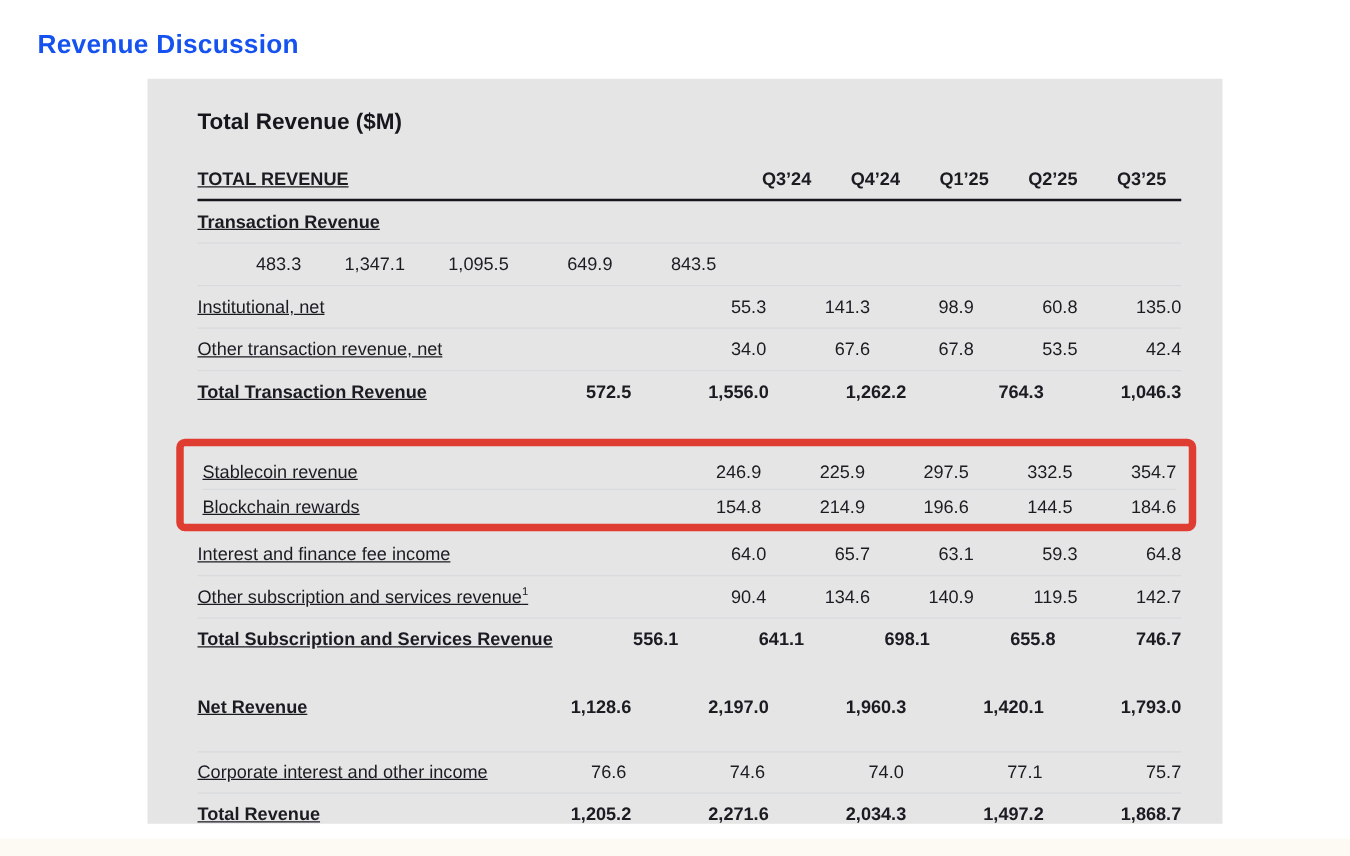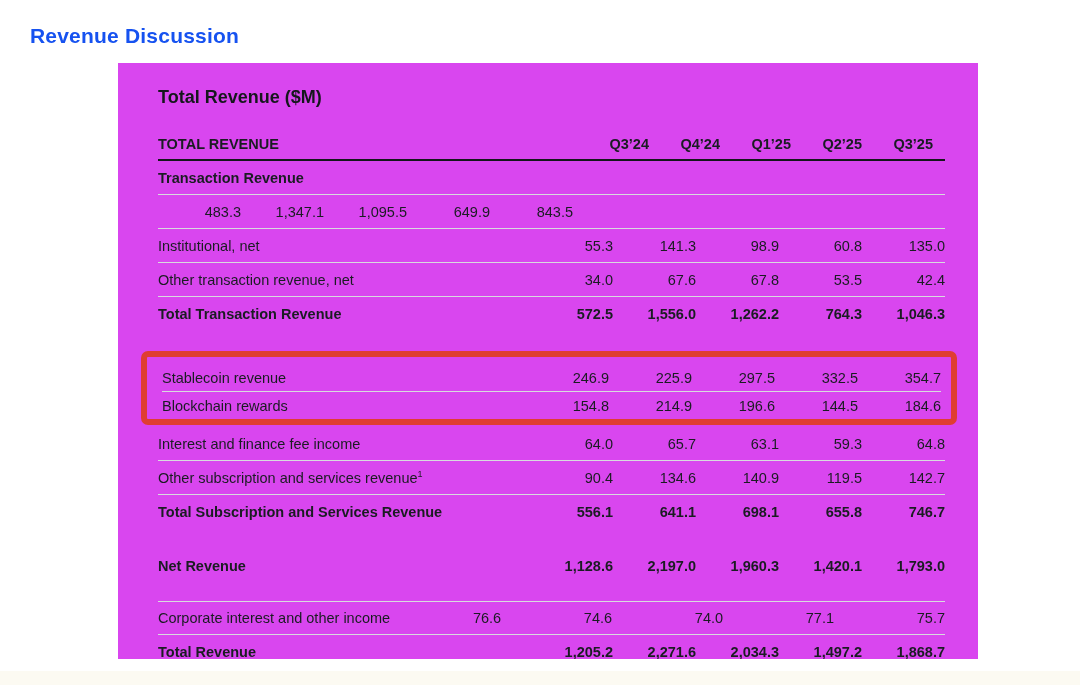--- a/index.html
+++ b/index.html
@@ -38,31 +38,31 @@
     margin-bottom: 21px;
   }
   .row {
     display: flex;
     align-items: center;
     height: 34px;
     border-bottom: 1px solid #d8dade;
     font-size: 14.5px;
     color: #1a1c22;
   }
-  .row .label { flex: 1; text-align: left; white-space: nowrap; }
+  .row .label { flex: 1; text-align: left; white-space: nowrap; text-decoration: underline; }
   .row .val { width: 83px; text-align: right; white-space: nowrap; }
   .row sup { font-size: 9px; vertical-align: super; line-height: 0; }
   .header-row {
     font-weight: 700;
     height: 32px;
     border-bottom: 2px solid #14161b;
   }
   .header-row .val { width: 71px; padding-right: 12px; text-align: right; }
   .section-row { font-weight: 700; }
-  .total-row { font-weight: 700; border-bottom: none; }
+  .total-row { font-weight: 700; border-bottom: none; gap: 27px; }
   .top-border { border-top: 1px solid #d8dade; gap: 32px; }
   .gap { border: none; }
   .highlight-box {
     border: 6px solid #404040;
     border-radius: 7px;
     margin: 0 -12px 2px -17px;
     padding: 8px 10px 0 15px;
   }
   .highlight-box .row { height: 27px; }
   .highlight-box .row:last-child { border-bottom: none; }
@@ -72,21 +72,21 @@
     height: 14px;
     background: #fcfaf2;
   }
 </style>
 </head>
 <body>
 
 <div class="page">
   <div class="page-title" style="color: rgb(22, 82, 240);">Revenue Discussion</div>
 
-  <div class="card" style="background: #d946ef;">
+  <div class="card" style="background: #e5e5e5;">
     <div class="table-title">Total Revenue ($M)</div>
 
     <div class="row header-row">
       <div class="label">TOTAL REVENUE</div>
 
     <div class="val">Q3’24</div>
         <div class="val">Q4’24</div>
         <div class="val">Q1’25</div>
         <div class="val">Q2’25</div>
         <div class="val">Q3’25</div>

